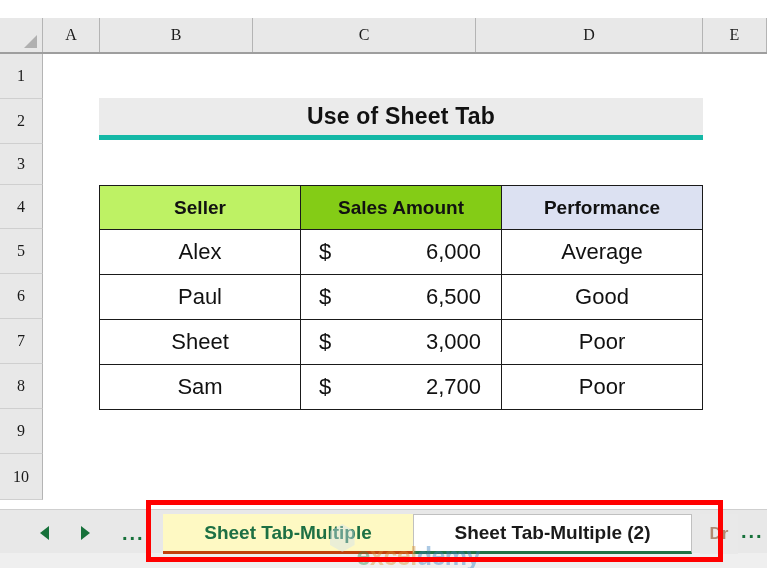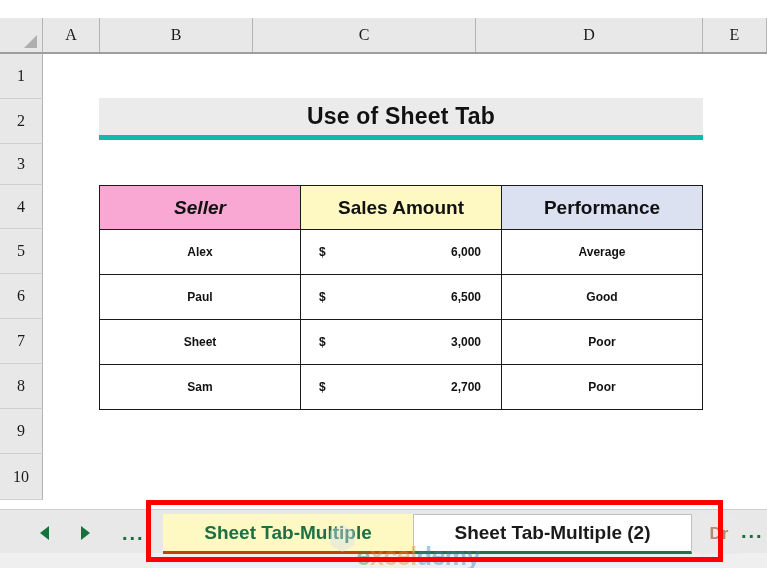--- a/index.html
+++ b/index.html
@@ -107,34 +107,34 @@
   .data-table {
     position: absolute;
     left: 99px; top: 185px;
     width: 604px;
     border-collapse: collapse;
     table-layout: fixed;
   }
   .data-table td, .data-table th {
     border: 1.6px solid #1a1a1a;
     height: 45px;
-    font-size: 12px;
+    font-size: 22px;
     color: #111111;
-    font-weight: bold;
+    font-weight: normal;
     padding: 0 6px;
     text-align: center;
     vertical-align: middle;
   }
   .data-table th {
     font-size: 19px;
     font-weight: bold;
     height: 44px;
   }
-  .th-seller      { background: #f9a8d4; font-style: italic; }
-  .th-amount      { background: #fef9c3; }
+  .th-seller      { background: #bef264; }
+  .th-amount      { background: #84cc16; }
   .th-performance { background: #dce1f2; }
 
   .cell-money {
     padding: 0;
   }
   .money-wrap {
     display: flex;
     align-items: center;
     justify-content: space-between;
     height: 100%;

